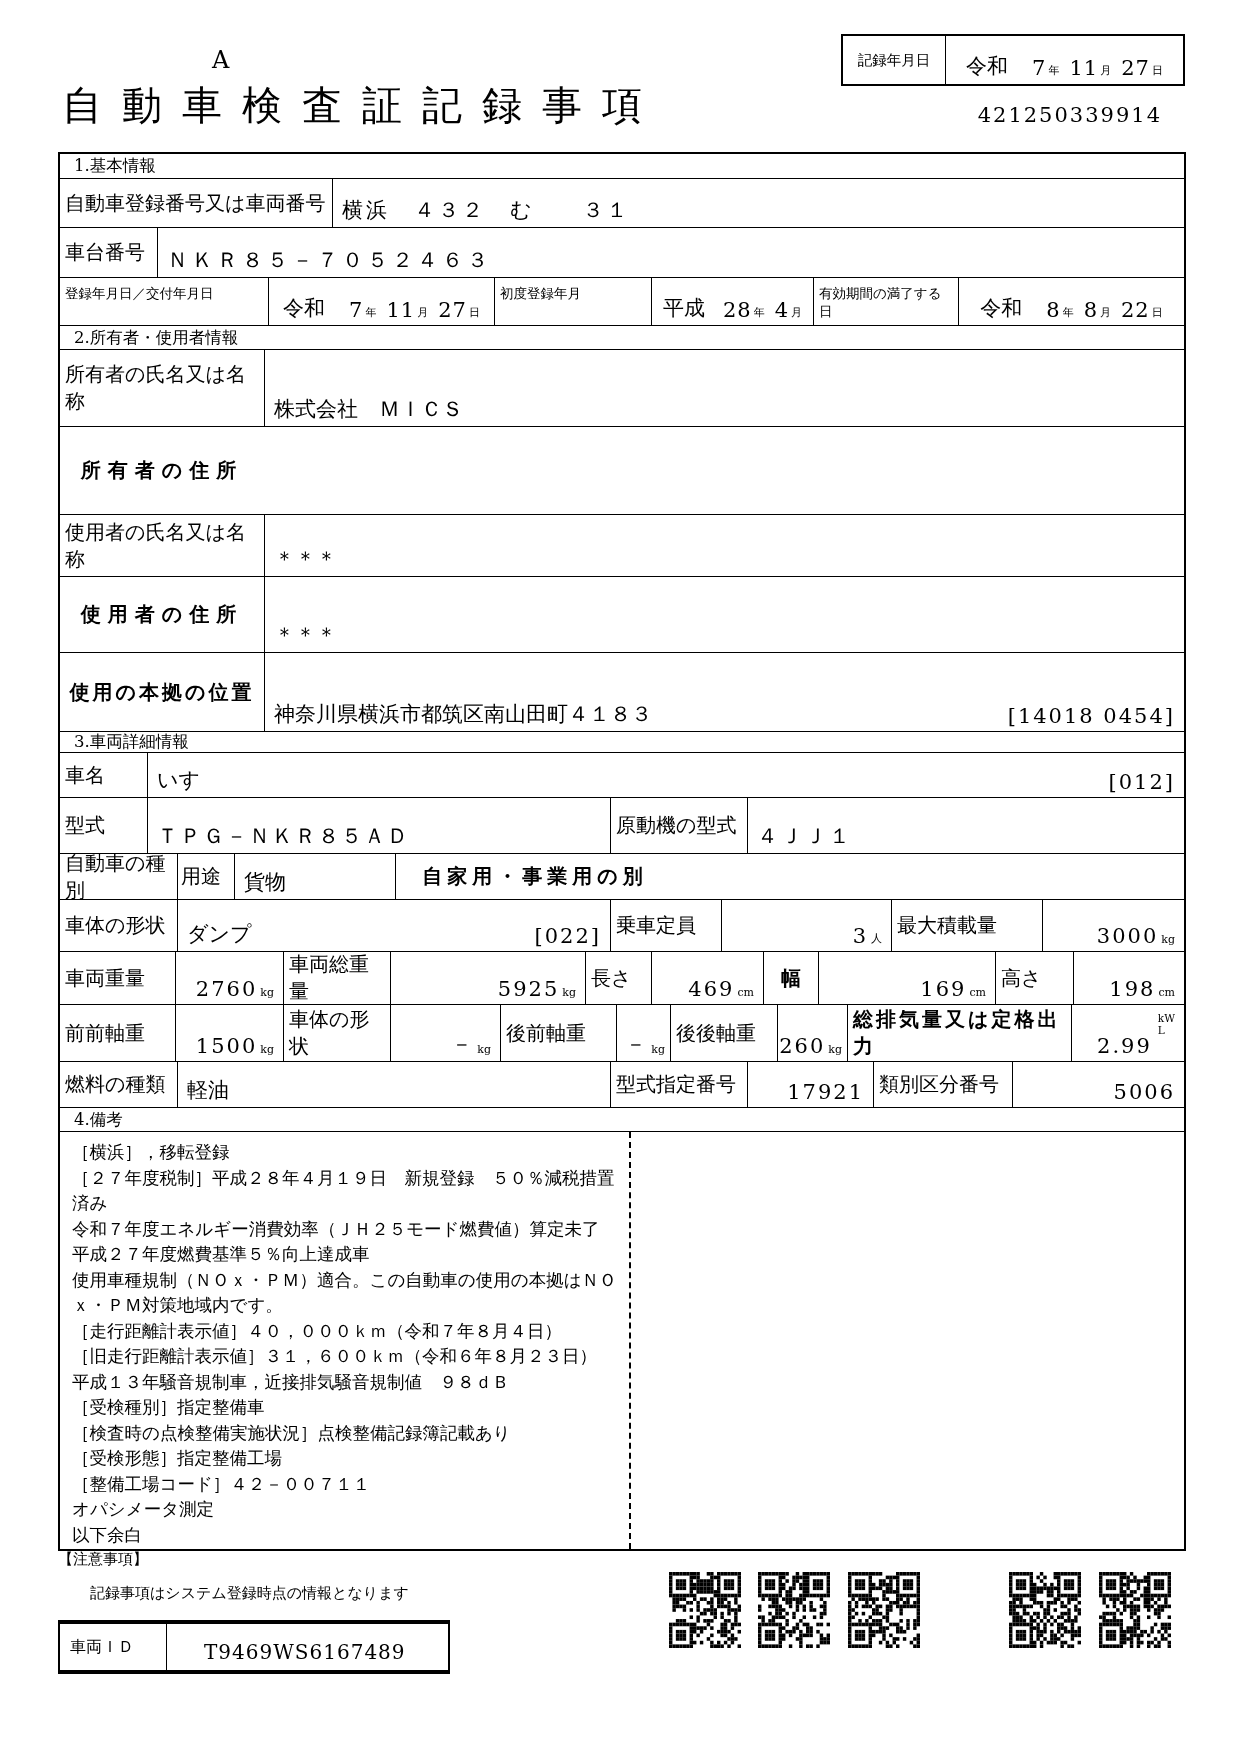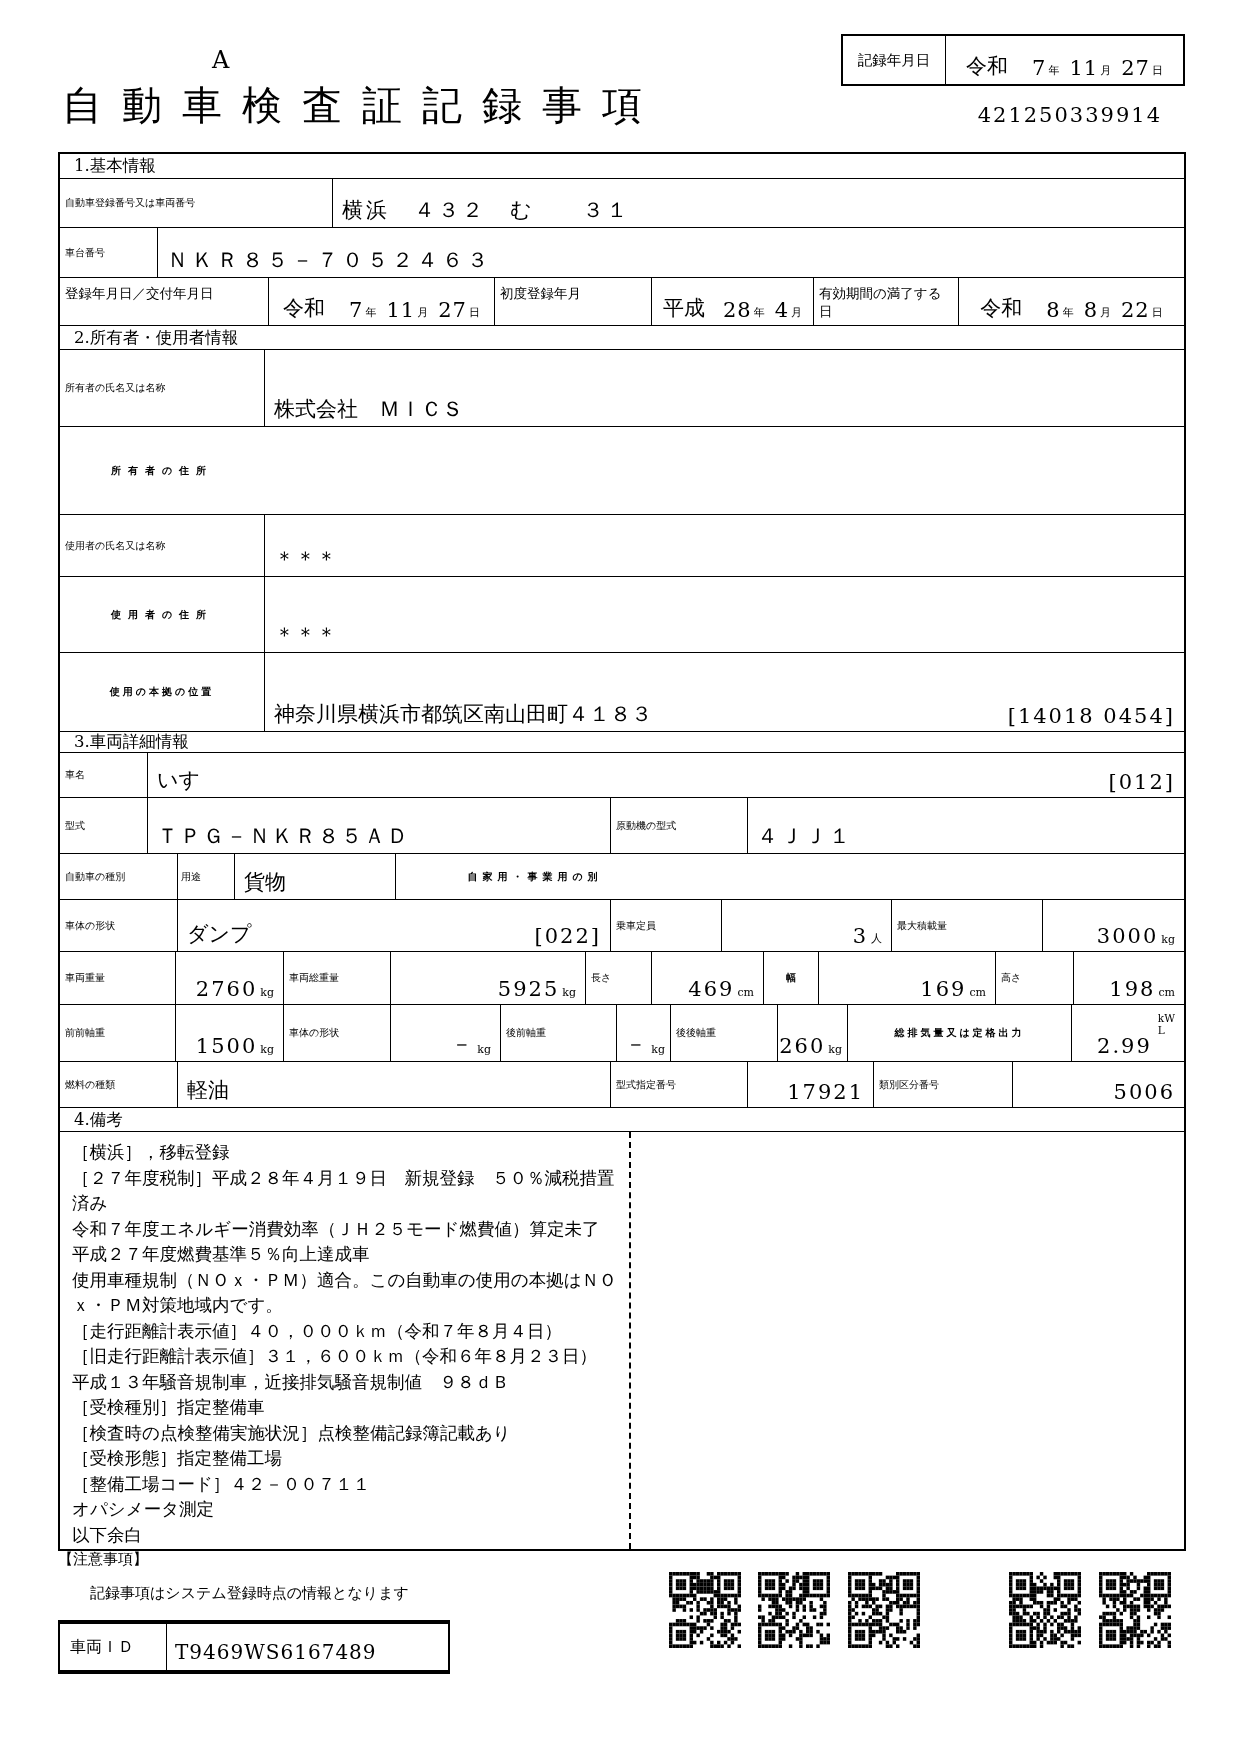--- a/index.html
+++ b/index.html
@@ -13,42 +13,42 @@
   .record-box{left:841px;top:34px;width:344px;height:52px;border:2.5px solid #000;display:flex;box-sizing:border-box;}
   .record-box .rb-label{width:103px;border-right:1.5px solid #000;display:flex;align-items:center;justify-content:center;font-size:14.5px;box-sizing:border-box;}
   .record-box .rb-value{flex:1;display:flex;align-items:flex-end;justify-content:center;padding-bottom:4px;}
   
   .main-table{left:58px;top:152px;width:1124px;border:2px solid #000;box-sizing:content-box;}
   .trow{display:flex;border-top:1.5px solid #000;box-sizing:border-box;}
   .trow.first{border-top:none;}
   .band{height:24px;align-items:center;padding-left:14px;font-size:16.5px;}
   .cell{border-left:1.5px solid #000;box-sizing:border-box;position:relative;display:flex;overflow:hidden;}
   .cell.nb{border-left:none;}
-  .lblc{align-items:center;padding:0 5px;font-size:10px;}
+  .lblc{align-items:center;padding:0 5px;font-size:20px;}
   .lblc.small{font-size:13.5px;align-items:flex-start;padding-top:7px;}
   .lblc.sp{letter-spacing:7px;}
   .lblc.ctr{justify-content:center;font-weight:bold;}
   .valc{align-items:flex-end;padding:2px 9px 3px 9px;font-size:21px;}
   .valc.right{justify-content:flex-end;}
   .valc.between{justify-content:space-between;}
   .valc.center{justify-content:center;}
   .unit{font-size:11px;margin:0 0 2px 3px;}
   .num{letter-spacing:2px;}
   .era{margin-right:14px;}
   .dnum{margin-left:10px;letter-spacing:1px;}
   .dunit{font-size:11px;margin:0 0 2px 2px;}
   .kwl{display:flex;flex-direction:column;align-items:flex-start;margin-left:6px;height:44px;font-size:10.5px;padding:2px 0;}
   
   .remarks{position:relative;height:418px;}
   .remarks-text{position:absolute;left:12px;top:8px;width:548px;font-size:17.5px;line-height:25.5px;}
   .remarks-divider{position:absolute;left:569px;top:0;bottom:0;width:0;border-left:2px dashed #000;}
   
   .notice-head{left:58px;top:1550px;font-size:15px;}
   .notice-text{left:90px;top:1584px;font-size:15px;}
-  .vid-box{left:58px;top:1620px;width:392px;height:54px;border-top:4px solid #000;border-bottom:4px solid #000;border-left:2px solid #000;border-right:2px solid #000;display:flex;box-sizing:border-box;}
+  .vid-box{left:58px;top:1620px;width:392px;height:54px;border-top:4px solid #000;border-bottom:4px solid #000;border-left:2px solid #000;border-right:2px solid #000;display:flex;box-sizing:border-box;gap:29px;}
   .vid-label{width:107px;border-right:1.5px solid #000;display:flex;align-items:center;padding-left:10px;font-size:16px;box-sizing:border-box;}
   .vid-value{flex:1;display:flex;align-items:flex-end;padding:0 0 6px 8px;font-size:20px;letter-spacing:1px;}
   .qr{position:absolute;top:1572px;width:72px;height:76px;}
   .plate{letter-spacing:3px;}
   .chassis{letter-spacing:4px;}
 </style>
 </head>
 <body>
 
 <div class="page">

